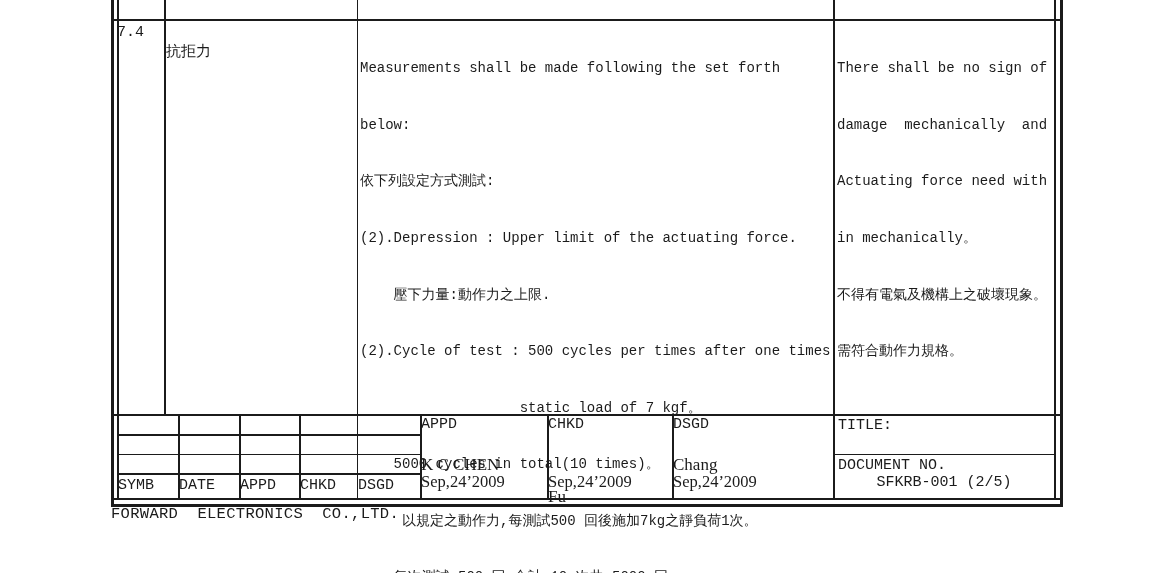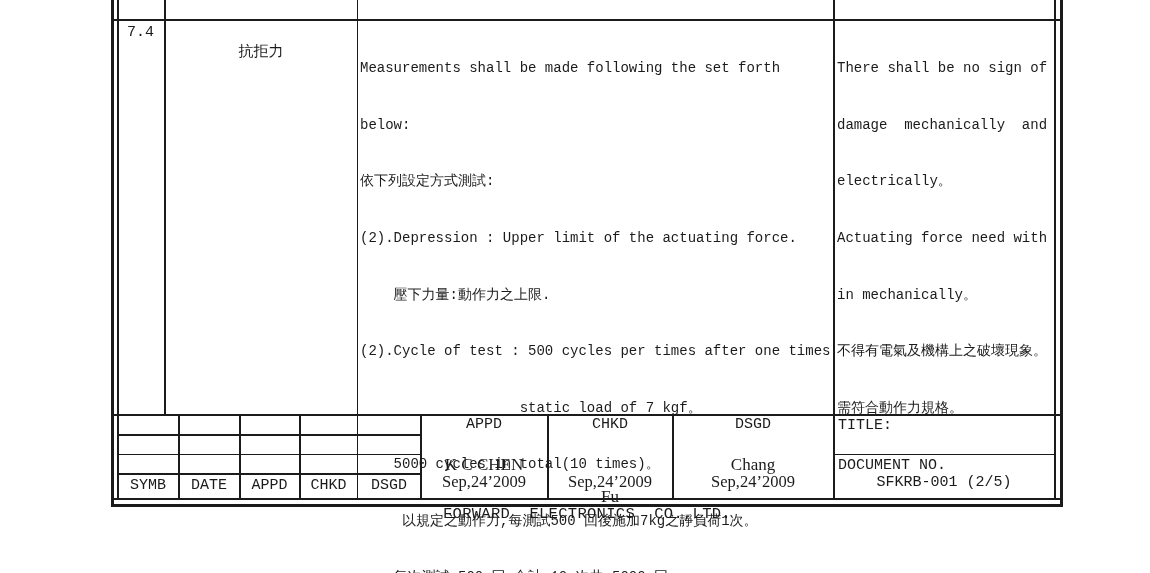--- a/index.html
+++ b/index.html
@@ -6,21 +6,21 @@
   .page{
     position:relative;
     width:1150px;height:573px;
     background:#ffffff;
     font-family:"Liberation Mono","DejaVu Sans Mono",monospace;
     color:#1b1b1b;
     overflow:hidden;
   }
   .ln{position:absolute;background:#1b1b1b;}
   .txt{position:absolute;white-space:pre;line-height:1.15;}
-  .center{text-align:center;}
+  .center{}
   .right{text-align:right;}
   .mono{font-family:"Liberation Mono","DejaVu Sans Mono",monospace;}
   .serif{font-family:"Liberation Serif","DejaVu Serif",serif;}
   .tblock .tline{display:block;height:19.8px;white-space:pre;font-size:14px;}
   .lbl{font-size:15px;}
   .sig-name{font-size:17px;}
   .sig-date{font-size:16.5px;}
 </style>
 </head>
 <body>
@@ -68,21 +68,20 @@
     <span class="tline">(2).Cycle of test : 500 cycles per times after one times</span>
     <span class="tline">                   static load of 7 kgf。</span>
     <span class="tline">    5000 cycles in total(10 times)。</span>
     <span class="tline">     以規定之動作力,每測試500 回後施加7kg之靜負荷1次。</span>
     <span class="tline">    每次測試 500 回,合計 10 次共 5000 回。</span>
   </div>
 
   <div class="txt tblock" style="left:837px;top:23.5px;width:216px;">
     <span class="tline">There shall be no sign of</span>
     <span class="tline">damage  mechanically  and</span>
-    <span class="tline">electrically。</span>
     <span class="tline">Actuating force need with</span>
     <span class="tline">in mechanically。</span>
     <span class="tline">不得有電氣及機構上之破壞現象。</span>
     <span class="tline">需符合動作力規格。</span>
   </div>
 
   <div class="txt mono center lbl" style="left:118px;top:477px;width:60px;">SYMB</div>
   <div class="txt mono center lbl" style="left:179px;top:477px;width:60px;">DATE</div>
   <div class="txt mono center lbl" style="left:240px;top:477px;width:59px;">APPD</div>
   <div class="txt mono center lbl" style="left:300px;top:477px;width:57px;">CHKD</div>

